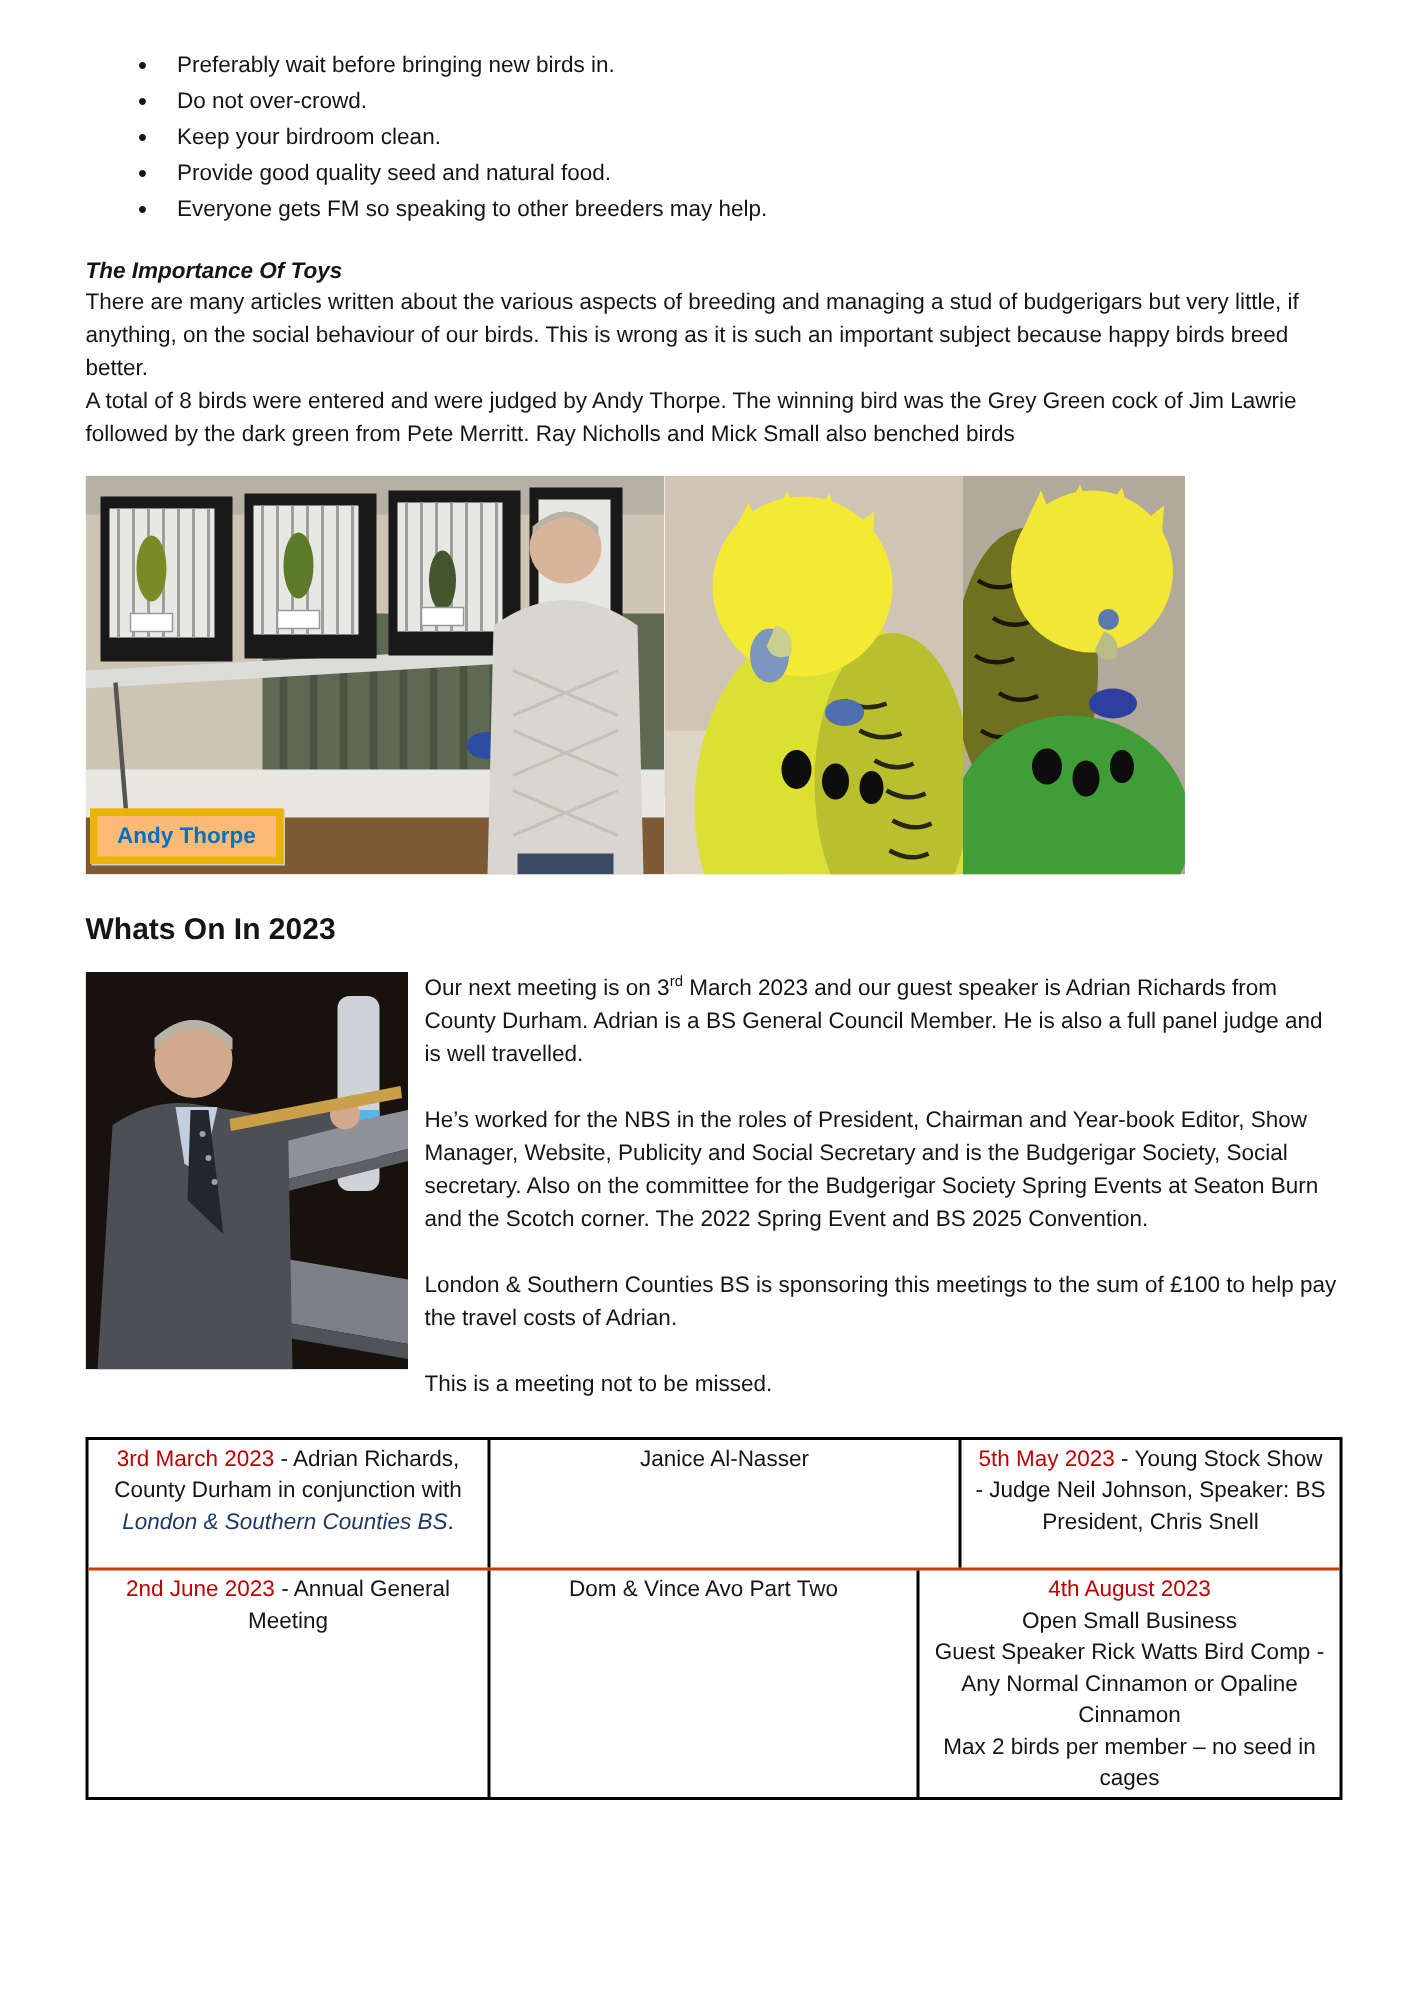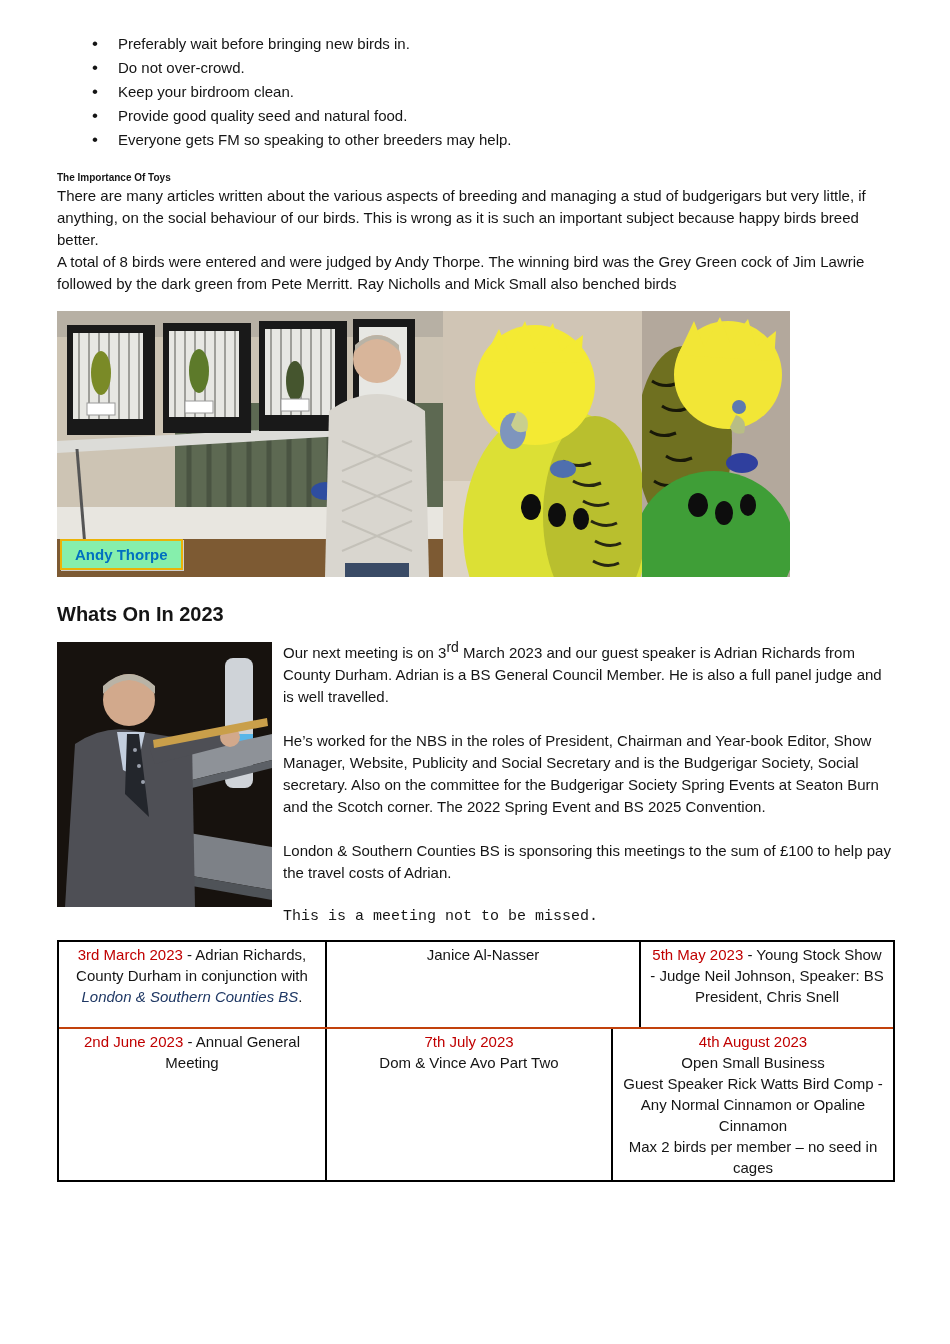--- a/index.html
+++ b/index.html
@@ -11,45 +11,45 @@
 
   
   ul.bullets{list-style:none;margin:32px 0 0 33px;padding:0;}
   ul.bullets li{
     position:relative;padding-left:28px;font-size:15px;line-height:24px;
   }
   ul.bullets li::before{
     content:"\2022";position:absolute;left:2px;top:0;font-size:17px;
   }
 
-  .subhead{font-size:10px;font-weight:bold;margin:20px 0 2px 0;}
+  .subhead{font-size:15px;font-weight:bold;margin:20px 0 2px 0;font-style:italic;}
   p.body{font-size:15px;line-height:22px;margin:0;}
   h2.big{font-size:20px;font-weight:bold;margin:26px 0 0 0;}
   .after-head{margin-top:22px;}
 
   
   .photo-strip{
     margin-top:16px;position:relative;height:266px;width:733px;display:flex;
   }
   .photo{height:266px;position:relative;overflow:hidden;}
   .photo svg{display:block;width:100%;height:100%;}
   .caption{
-    position:absolute;background:#86efac;border:2px solid #eab308;
+    position:absolute;background:#fdba74;border:5px solid #eab308;
     color:var(--caption-blue,#0070C0);font-weight:bold;font-size:15px;
     padding:5px 13px;white-space:nowrap;box-shadow:1px 1px 0 #cfcfcf;
   }
 
   
   .meeting-row{margin-top:16px;display:flex;}
   .meeting-photo{width:215px;height:265px;flex:0 0 215px;overflow:hidden;}
   .meeting-photo svg{display:block;width:100%;height:100%;}
   .meeting-text{margin-left:11px;width:612px;}
   .meeting-text p{font-size:15px;line-height:22px;margin:0 0 22px 0;}
-  .meeting-text p:last-child{margin-bottom:0;font-family:Liberation Mono, monospace;}
-  sup{font-size:14px;line-height:0;text-align:right;}
+  .meeting-text p:last-child{margin-bottom:12px;}
+  sup{font-size:10px;line-height:0;text-align:right;}
 
   
   .schedule{
     margin-top:12px;width:838px;border:2px solid #000;box-sizing:border-box;
     font-size:15px;font-weight:normal;line-height:21px;
   }
   .t-row{display:flex;}
   .t-row.r2{border-top:2px solid #c2410c;}
   .t-cell{
     box-sizing:border-box;padding:2px 8px;text-align:center;
@@ -261,21 +261,20 @@
       </div>
       <div class="t-cell c3">
         <span class="date">5th May 2023</span><span> - Young Stock Show - Judge Neil Johnson, Speaker: BS President, Chris Snell</span>
       </div>
     </div>
     <div class="t-row r2">
       <div class="t-cell c1">
         <span class="date">2nd June 2023</span><span> - Annual General Meeting</span>
       </div>
       <div class="t-cell c2">
-        <div class="date">7th July 2023</div>
         <div>Dom &amp; Vince Avo Part Two</div>
       </div>
       <div class="t-cell c3">
         <div class="date">4th August 2023</div>
         <div>Open Small Business</div>
         <div>Guest Speaker Rick Watts Bird Comp - Any Normal Cinnamon or Opaline Cinnamon</div>
         <div>Max 2 birds per member – no seed in cages</div>
       </div>
     </div>
   </div>

